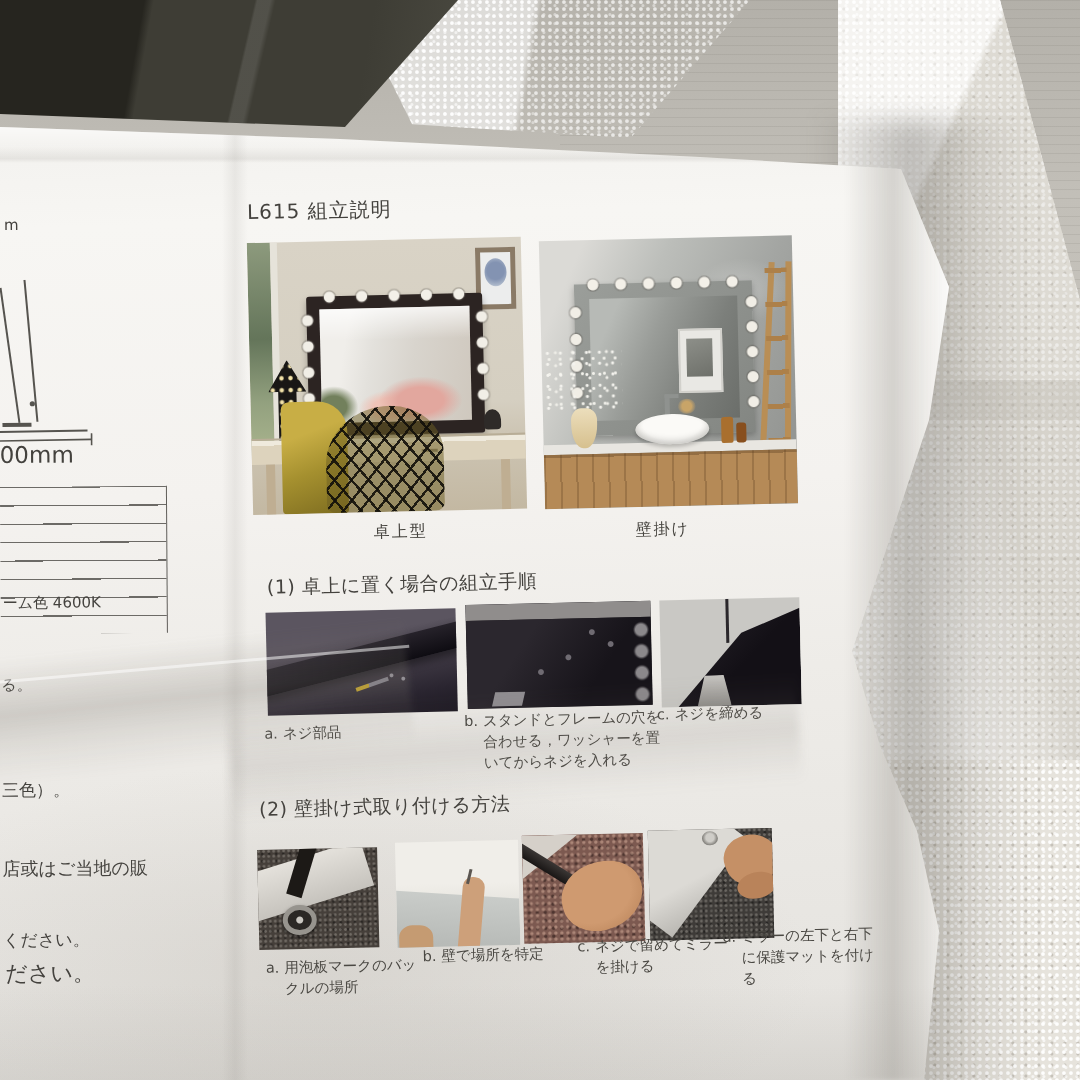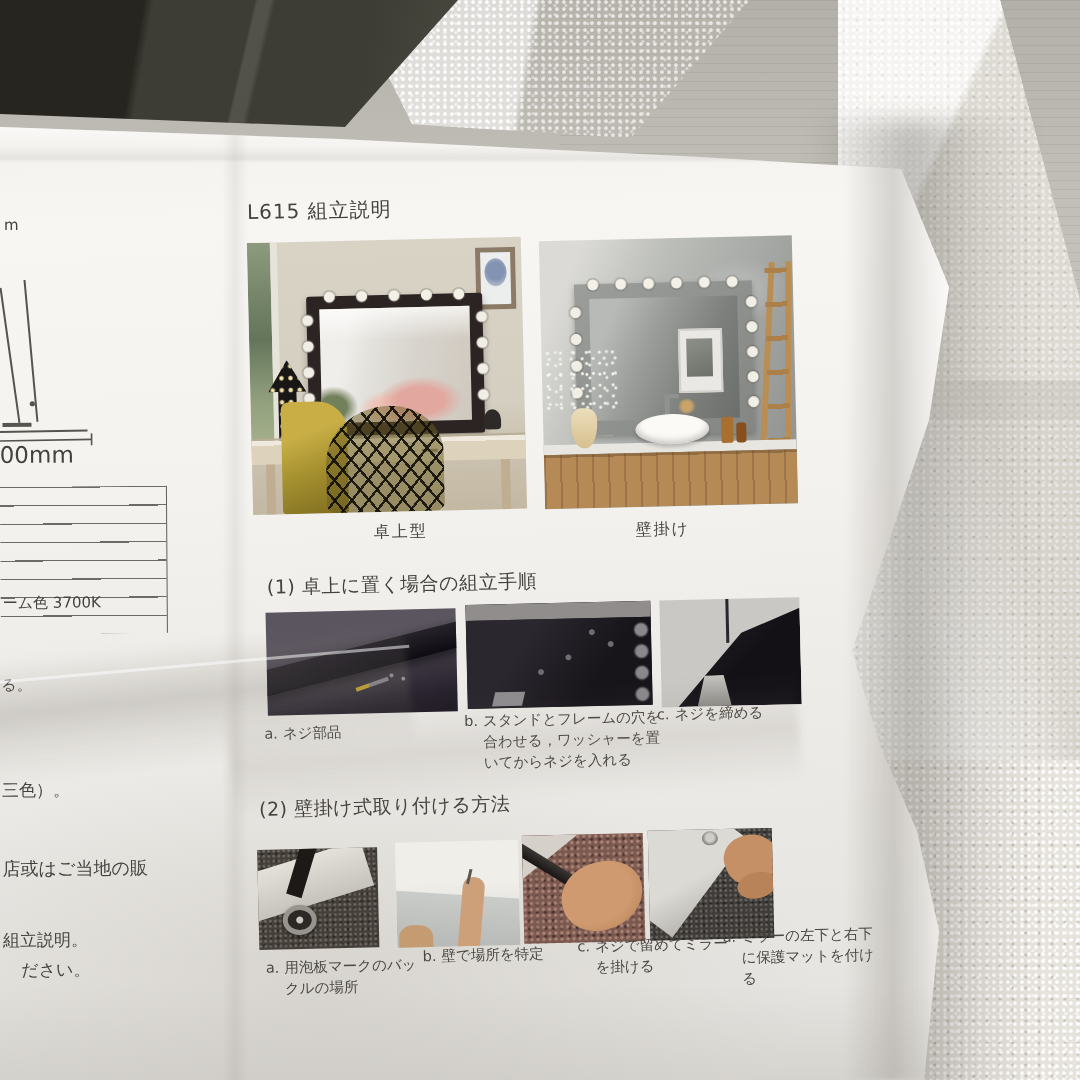--- a/index.html
+++ b/index.html
@@ -251,28 +251,28 @@
         <line x1="26" y1="0" x2="38" y2="142" stroke="#56544f" stroke-width="2"></line>
         <circle cx="33" cy="124" r="2.6" fill="#56544f"></circle>
         <line x1="3" y1="145" x2="32" y2="145" stroke="#56544f" stroke-width="4"></line>
         <line x1="0" y1="152" x2="88" y2="151" stroke="#56544f" stroke-width="2"></line>
         <line x1="0" y1="161" x2="92" y2="160" stroke="#56544f" stroke-width="1.6"></line>
         <line x1="92" y1="154" x2="92" y2="166" stroke="#56544f" stroke-width="1.6"></line>
       </svg>
       <div class="frag ink" style="left:0;top:442px;font-size:23px;">00mm</div>
 
       <div class="abs spec-table">
-        <div class="frag ink" style="left:2px;top:107px;font-size:15px;">ーム色 3700K</div>
+        <div class="frag ink" style="left:2px;top:107px;font-size:15px;">ーム色 4600K</div>
       </div>
 
       <div class="frag ink" style="left:0;top:676px;font-size:15px;">る。</div>
       <div class="frag ink" style="left:0;top:779px;font-size:17px;">三色）。</div>
       <div class="frag ink" style="left:0;top:857px;font-size:18px;">店或はご当地の販</div>
-      <div class="frag ink" style="left:0;top:929px;font-size:17px;">組立説明。</div>
-      <div class="frag ink" style="left:18px;top:959px;font-size:17px;">ださい。</div>
+      <div class="frag ink" style="left:0;top:929px;font-size:17px;">ください。</div>
+      <div class="frag ink" style="left:2px;top:959px;font-size:22px;">ださい。</div>
     </div>
 
     <div class="abs content">
 
       <div class="frag ink title" style="left:247px;top:199px;">L615 組立説明</div>
 
       <div class="photo bedroom">
         <div class="abs bd-window"></div>
         <div class="abs bd-art">
           <div class="abs bd-art-bloom"></div>

